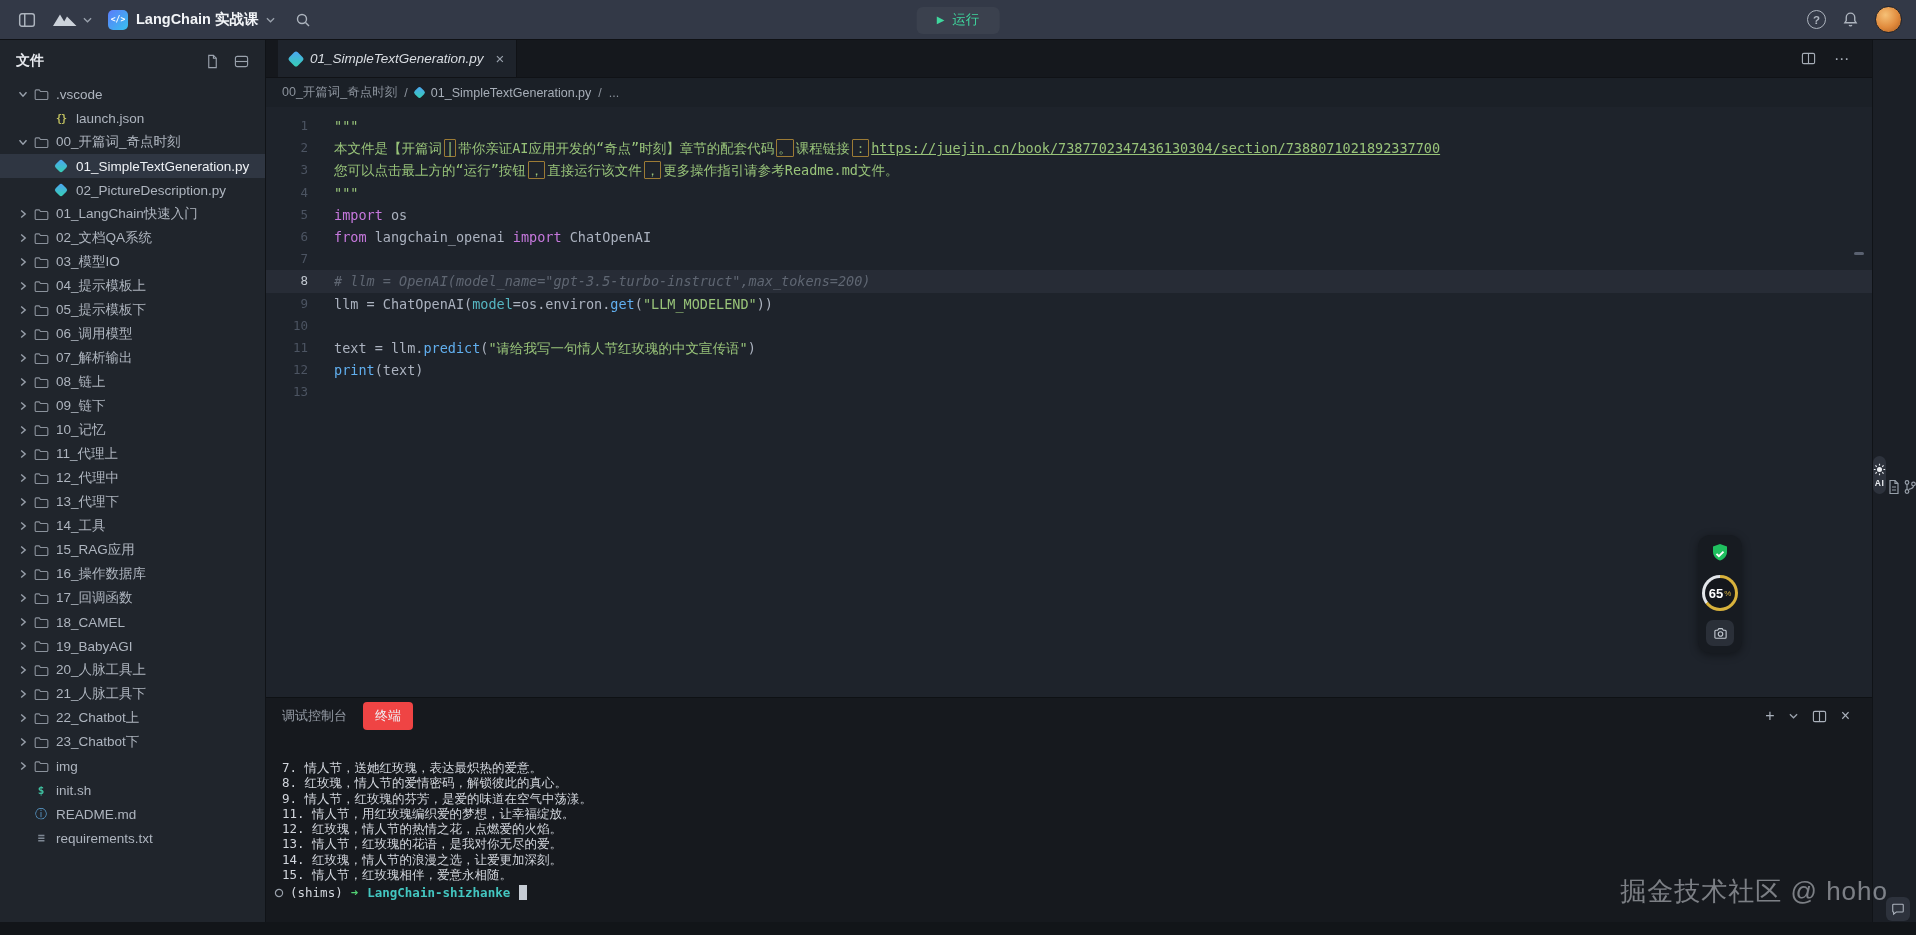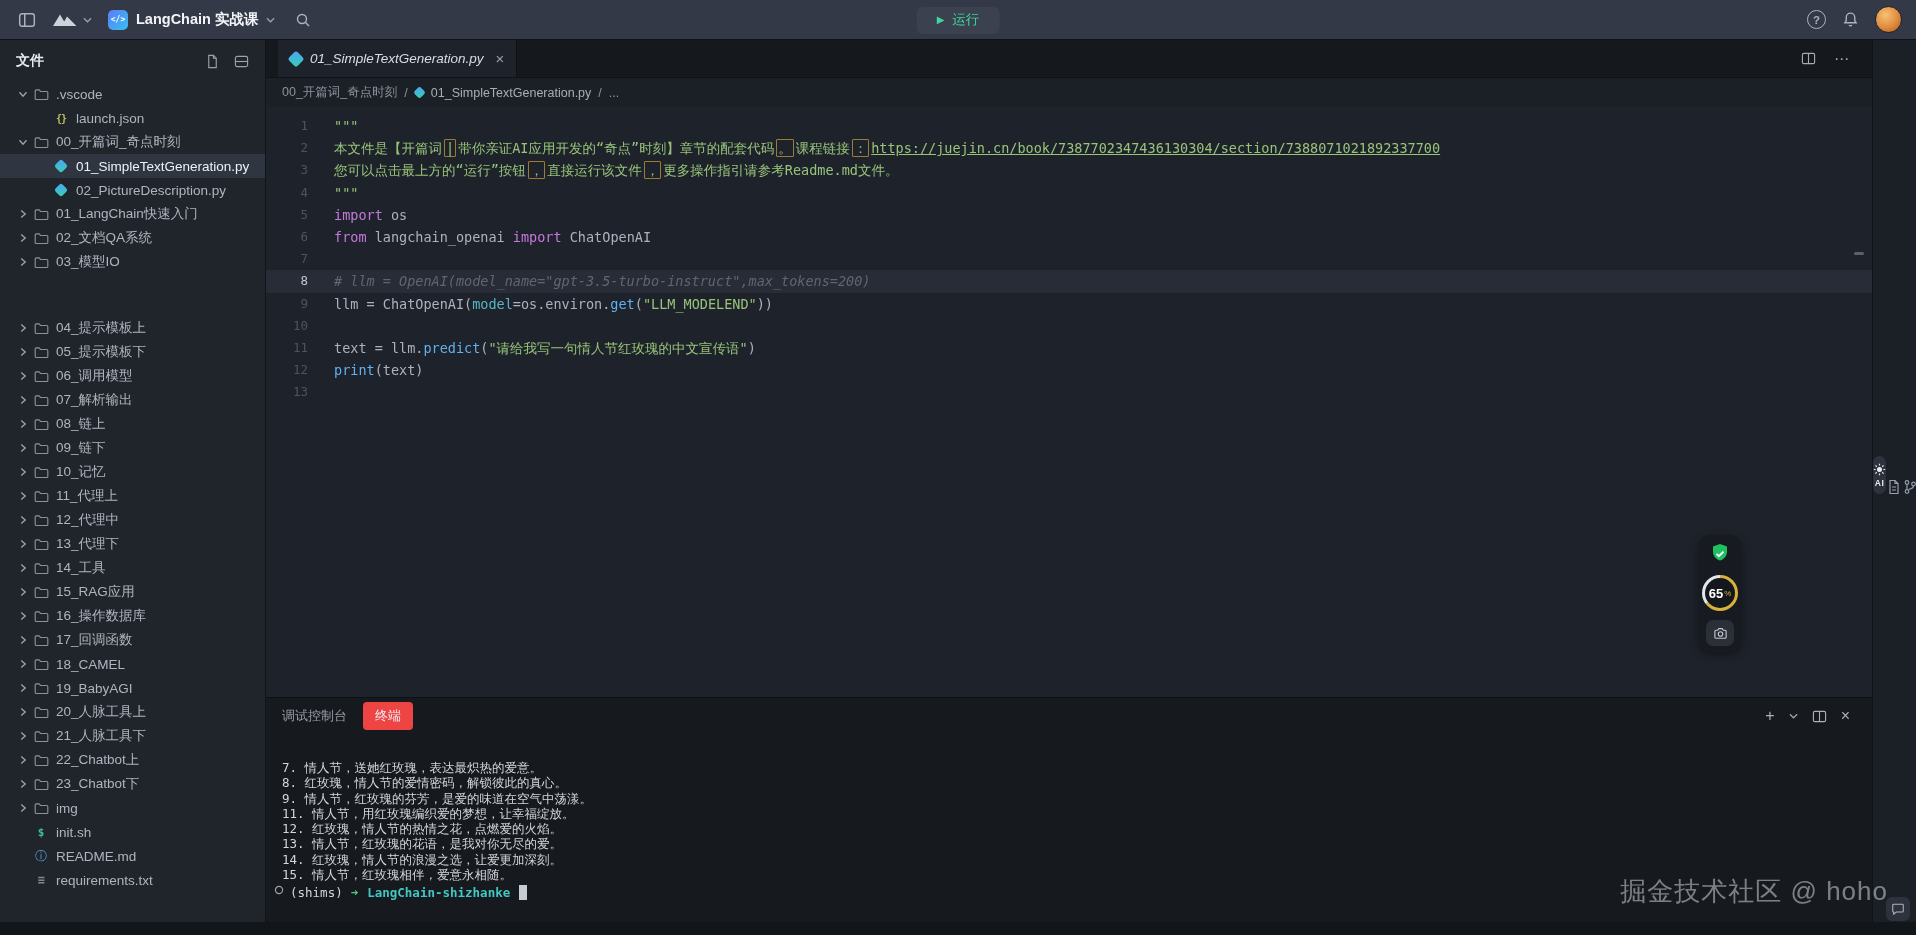--- a/index.html
+++ b/index.html
@@ -78,21 +78,21 @@
   .scroll-mark{position:absolute;right:8px;top:145px;width:10px;height:3px;background:#5a6170;border-radius:2px;}
   
   .panel{height:225px;background:#16191e;border-top:1px solid #0e1114;display:flex;flex-direction:column;flex:0 0 225px;}
   .panel-head{height:36px;display:flex;align-items:center;padding:0 22px 0 16px;gap:16px;font-size:13px;}
   .ptab{color:#969da7;cursor:pointer;}
   .ptab.active{background:#ef4444;color:#eef1f5;padding:5px 12px;border-radius:4px;}
   .p-actions{margin-left:auto;display:flex;align-items:center;gap:14px;color:#aab1bb;}
   .p-plus{font-size:16px;line-height:1;}
   .p-close{font-size:16px;line-height:1;}
   .term{padding:26px 0 0 16px;font-family:"DejaVu Sans Mono",monospace;font-size:12.5px;line-height:15.3px;color:#d2d6dd;}
-  .prompt{display:flex;padding-left:8px;margin-top:3px;font-family:"DejaVu Sans Mono",monospace;font-size:12.5px;}
+  .prompt{display:flex;align-items:center;padding-left:8px;margin-top:3px;font-family:"DejaVu Sans Mono",monospace;font-size:12.5px;}
   .env{color:#d2d6dd;margin-left:6px;}
   .arrow{color:#52d273;margin-left:8px;font-weight:bold;}
   .cwd{color:#43c6c0;font-weight:bold;margin-left:9px;}
   .cursor{width:8px;height:15px;background:#c6ccd4;margin-left:9px;}
   
   .rightbar{width:44px;background:#1b1f26;border-left:1px solid #101317;display:flex;flex-direction:row;align-items:center;
             padding-top:12px;flex:0 0 44px;}
   .ai-box{width:34px;height:38px;background:#2d323c;border-radius:9px;display:flex;flex-direction:column;align-items:center;
           justify-content:center;color:#e8ebef;margin-bottom:24px;cursor:pointer;}
   .ai-label{font-size:8.5px;font-weight:700;margin-top:2px;letter-spacing:.5px;}
@@ -278,21 +278,21 @@
               </svg>
             </span>
           </span>
           <span class="fic">
             <svg width="15" height="13" viewBox="0 0 16 14" fill="none" stroke="#8b929c" stroke-width="1.2">
               <path d="M1.2 3.2c0-.7.5-1.2 1.2-1.2h3.1l1.5 1.8h6.6c.7 0 1.2.5 1.2 1.2v6.2c0 .7-.5 1.2-1.2 1.2H2.4c-.7 0-1.2-.5-1.2-1.2V3.2z"></path>
             </svg>
           </span>
           <span class="lbl">03_模型IO</span>
         </div>
-        <div class="row" style="padding-left: 14px; margin-top: 42px;">
+        <div class="row" style="padding-left: 14px;">
           <span class="chev-slot">
             <span class="" style="display:flex">
               <svg width="10" height="10" viewBox="0 0 10 10" fill="none" stroke="#9aa2ad" stroke-width="1.4">
                 <path d="M3.2 1.5 L7.2 5 L3.2 8.5"></path>
               </svg>
             </span>
           </span>
           <span class="fic">
             <svg width="15" height="13" viewBox="0 0 16 14" fill="none" stroke="#8b929c" stroke-width="1.2">
               <path d="M1.2 3.2c0-.7.5-1.2 1.2-1.2h3.1l1.5 1.8h6.6c.7 0 1.2.5 1.2 1.2v6.2c0 .7-.5 1.2-1.2 1.2H2.4c-.7 0-1.2-.5-1.2-1.2V3.2z"></path>

